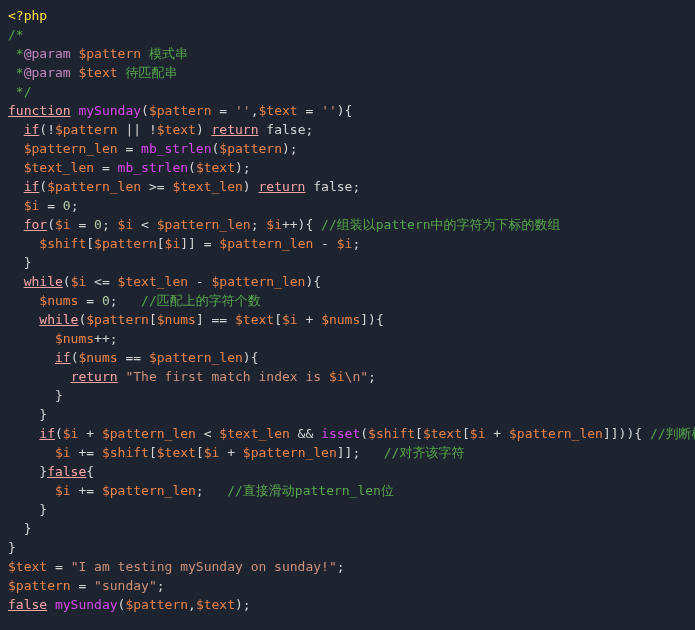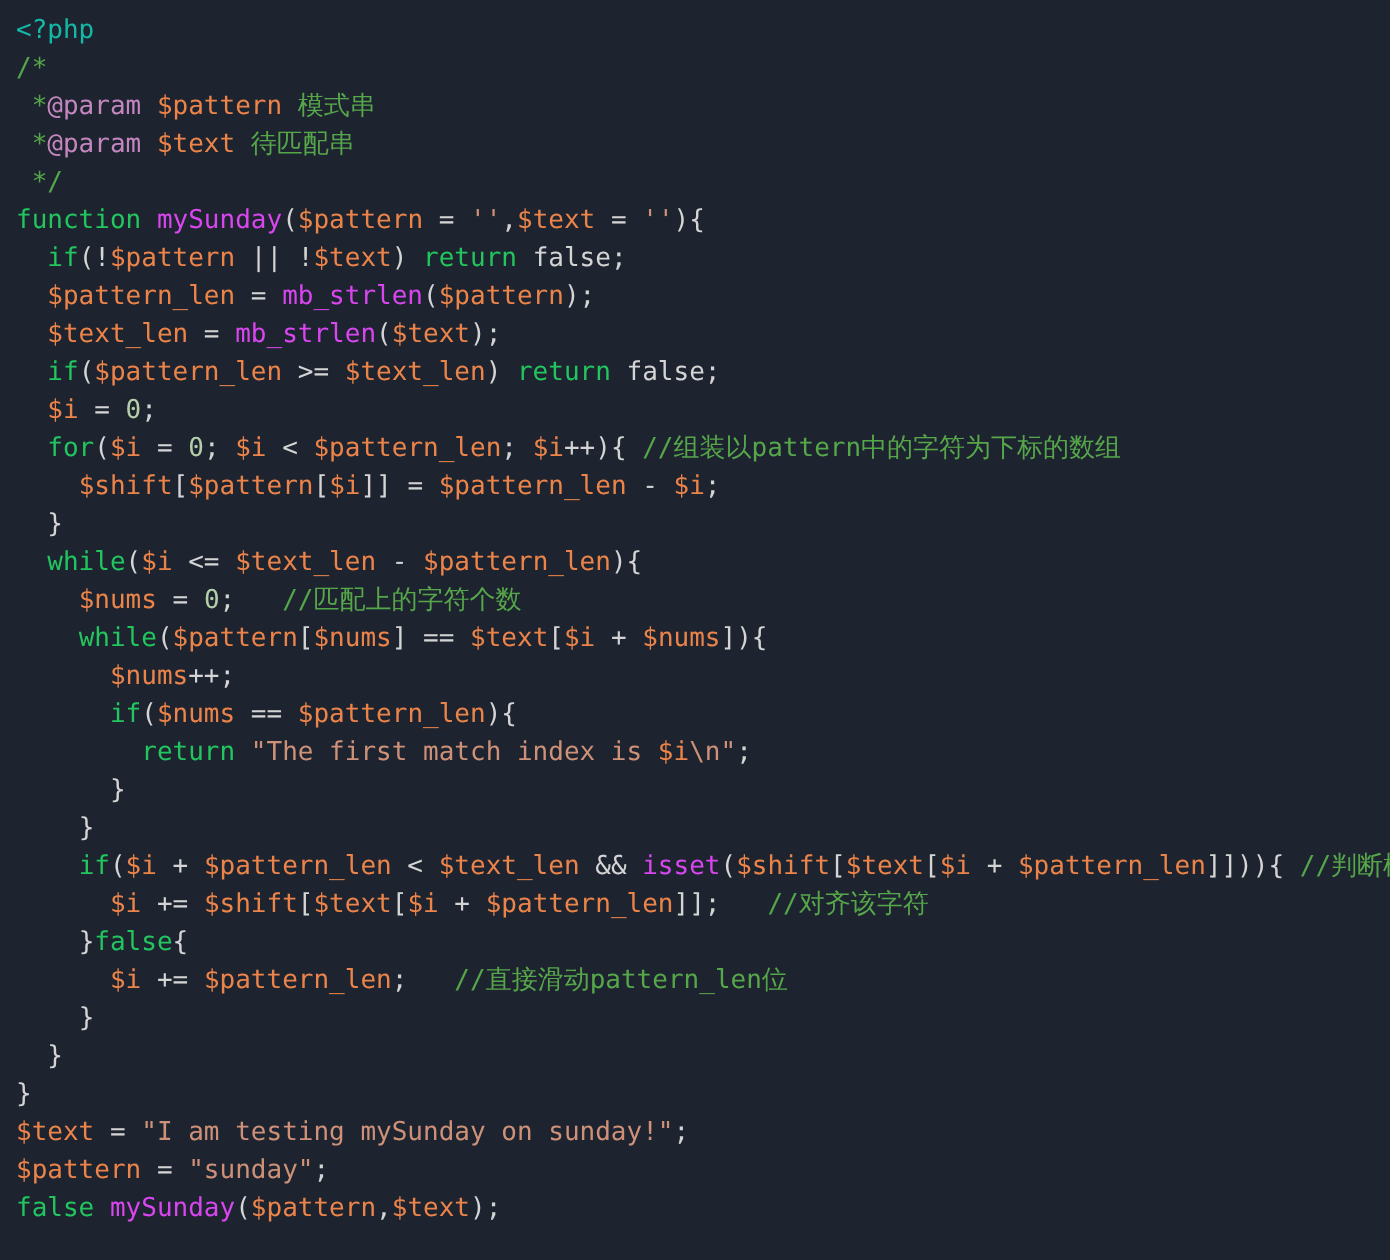--- a/index.html
+++ b/index.html
@@ -9,25 +9,25 @@
     font-family: Consolas, "Courier New", monospace;
     font-size: 13px;
     line-height: 19px;
     color: #d4d4d4;
     width: 695px;
     height: 630px;
     box-sizing: border-box;
     overflow: hidden;
   }
   pre { margin: 0; white-space: pre; }
-  .php-tag { color: #14b8a6; }
+  .php-tag { color: #fde047; }
   .comment { color: #56a64a; }
   .docparam { color: #c486be; text-align: right; }
   .docvar { color: #ec8449; }
-  .kw { color: #22c55e; }
+  .kw { color: #fca5a5; text-decoration: underline; }
   .fn { color: #d946ef; }
   .var { color: #ec8449; }
   .str { color: #ce9178; }
   .op { color: #d4d4d4; }
   .num { color: #b5cea8; }
 </style>
 </head>
 <body>
 
 <pre><span class="php-tag">&lt;?php</span>

